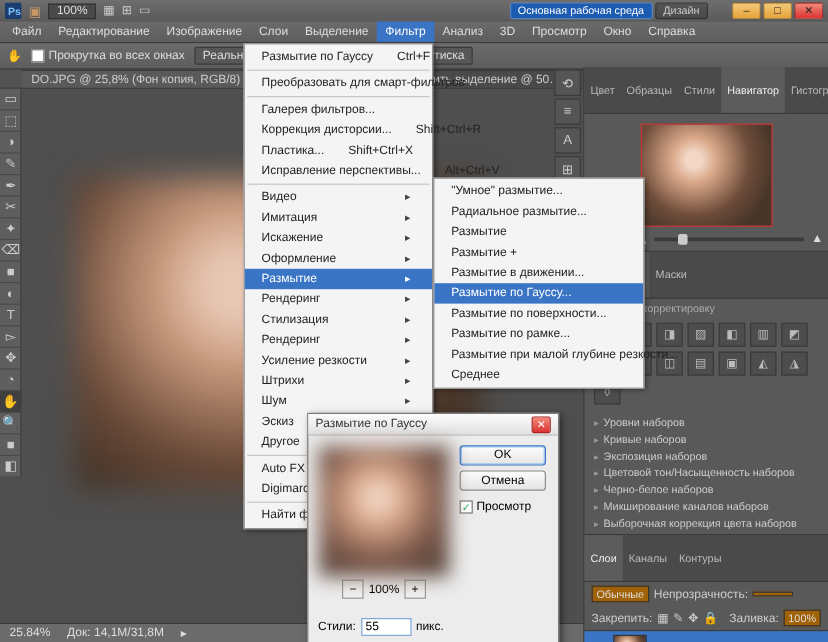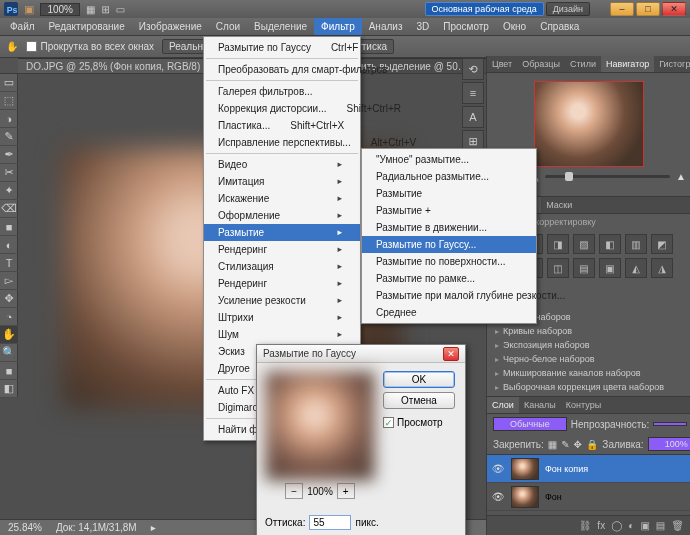--- a/index.html
+++ b/index.html
@@ -25,38 +25,38 @@
 .doctab{padding:2px 8px;font-size:9px;color:#ccc;background:#4a4a4a;border-right:1px solid #333;border-top:1px solid #333;display:flex;align-items:center;gap:4px}
 .doctab.active{background:#5a5a5a}
 .tbx{position:absolute;left:0;top:74px;width:18px;background:#5e5e5e;border-right:1px solid #3b3b3b}
 .tool{width:18px;height:18px;border-bottom:1px solid #4a4a4a;display:flex;align-items:center;justify-content:center;color:#ccc;font-size:11px}
 .tool.active{background:#3f3f3f}
 .canvas-area{position:absolute;left:20px;top:76px;right:210px;bottom:16px;overflow:hidden}
 .image{position:absolute;left:42px;top:72px;width:340px;height:260px;background:radial-gradient(circle at 40% 35%,#e8c8b4 10%,#c99a7d 25%,#6a4a38 55%,#473529 75%);filter:blur(12px)}
 .statusbar{position:absolute;left:0;right:204px;bottom:0;height:16px;background:#6b6b6b;border-top:1px solid #3b3b3b;display:flex;align-items:center;gap:14px;padding:0 8px;color:#ddd;font-size:10px}
 .panels{position:absolute;right:0;top:56px;bottom:0;width:204px;background:#595959;border-left:1px solid #3b3b3b;display:flex;flex-direction:column}
 .panel-tabs{display:flex;background:#4a4a4a;border-bottom:1px solid #3a3a3a}
-.ptab{padding:3px 5px;font-size:9px;color:#bbb}
+.ptab{padding:14px 5px;font-size:9px;color:#bbb}
 .ptab.active{background:#5c5c5c;color:#eee}
 .navigator{height:124px;padding:4px;background:#595959;border-bottom:1px solid #3a3a3a}
 .nav-img{width:110px;height:86px;margin:4px auto 2px;background:radial-gradient(circle at 40% 35%,#f2d7c5 8%,#d9a889 22%,#6e4c3a 55%,#473529 80%);border:1px solid #c33;position:relative}
 .nav-bottom{display:flex;align-items:center;justify-content:center;gap:6px;color:#ddd;font-size:9px;padding-top:2px}
 .slider{flex:1;height:3px;background:#3a3a3a;position:relative;border-radius:2px}
 .slider-thumb{position:absolute;top:-3px;left:16%;width:8px;height:9px;background:#ccc;border-radius:2px}
 .adjust-section{border-bottom:1px solid #3a3a3a;color:#ccc}
 .adjust-header{display:flex}
 .adjust-msg{padding:3px 6px;font-size:9px;color:#aaa}
 .adjust-icons{display:flex;flex-wrap:wrap;gap:4px;padding:4px 8px 6px}
 .aicon{width:22px;height:20px;background:#4d4d4d;border:1px solid #3a3a3a;display:flex;align-items:center;justify-content:center;color:#bbb;font-size:10px}
 .presets{padding:2px 0}
 .preset{padding:2px 8px;font-size:9px;color:#ccc;display:flex;align-items:center;gap:4px}
 .preset::before{content:'▸';font-size:8px;color:#999}
 .layers-head{display:flex}
 .layers-row{display:flex;gap:4px;padding:3px 6px;font-size:9px;color:#ccc;align-items:center}
-.sel{background:#8b5cf6;border:1px solid #333;padding:1px 16px;font-size:9px;color:#ddd}
+.sel{background:#a16207;border:1px solid #333;padding:1px 3px;font-size:9px;color:#ddd}
 .layer-list{flex:1;background:#545454;border-top:1px solid #3a3a3a}
 .layer{display:flex;align-items:center;height:28px;border-bottom:1px solid #494949;gap:2px}
 .layer.active{background:#3a74c4;color:#fff}
 .eye{width:22px;display:flex;justify-content:center;color:#ddd}
 .thumb{width:28px;height:22px;background:radial-gradient(circle at 40% 35%,#f2d7c5 8%,#d9a889 22%,#6e4c3a 55%,#473529 80%);border:1px solid #333}
 .lname{font-size:9px;padding-left:4px}
 .layer-footer{height:20px;background:#4d4d4d;border-top:1px solid #3a3a3a;display:flex;align-items:center;justify-content:flex-end;gap:6px;padding:0 6px;color:#bbb}
 
 .menu-pop{position:absolute;background:#f4f4f4;border:1px solid #8d8d8d;box-shadow:2px 2px 4px rgba(0,0,0,.4);padding:2px 0;z-index:5}
 .mi{padding:3px 18px 3px 14px;font-size:10px;color:#222;display:flex;justify-content:space-between;gap:20px;white-space:nowrap}
@@ -221,20 +221,21 @@
         <div class="aicon">▤</div>
         <div class="aicon">▣</div>
         <div class="aicon">◭</div>
         <div class="aicon">◮</div>
         <div class="aicon">◊</div>
       </div>
     <div class="presets" id="presets">
         <div class="preset">Уровни наборов</div>
         <div class="preset">Кривые наборов</div>
         <div class="preset">Экспозиция наборов</div>
+        <div class="preset">Цветовой тон/Насыщенность наборов</div>
         <div class="preset">Черно-белое наборов</div>
         <div class="preset">Микширование каналов наборов</div>
         <div class="preset">Выборочная коррекция цвета наборов</div>
       </div>
   </div>
   <div style="display:flex;flex-direction:column;flex:1">
     <div class="panel-tabs layers-head">
       <div class="ptab active">Слои</div>
       <div class="ptab">Каналы</div>
       <div class="ptab">Контуры</div>
@@ -357,18 +358,18 @@
     <div class="dlg-btns">
       <div class="dbtn ok">OK</div>
       <div class="dbtn">Отмена</div>
       <label class="check" style="margin-top:4px">
           <span class="chk">✓</span>
           <span>Просмотр</span>
         </label>
     </div>
   </div>
   <div class="dlg-row">
-    <span>Оттиска:</span>
+    <span>Стили:</span>
     <input class="dlg-input" value="55" style="">
     <span>пикс.</span>
   </div>
 
 </div>
 
 </body></html>

